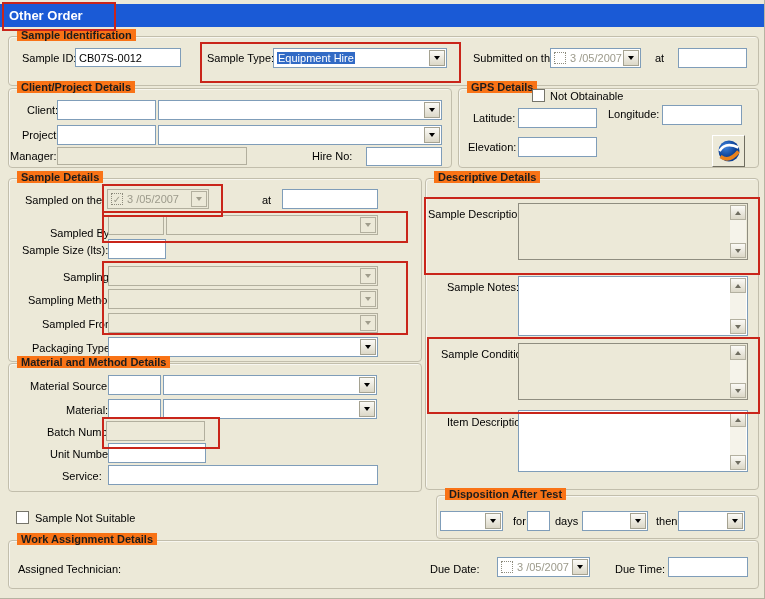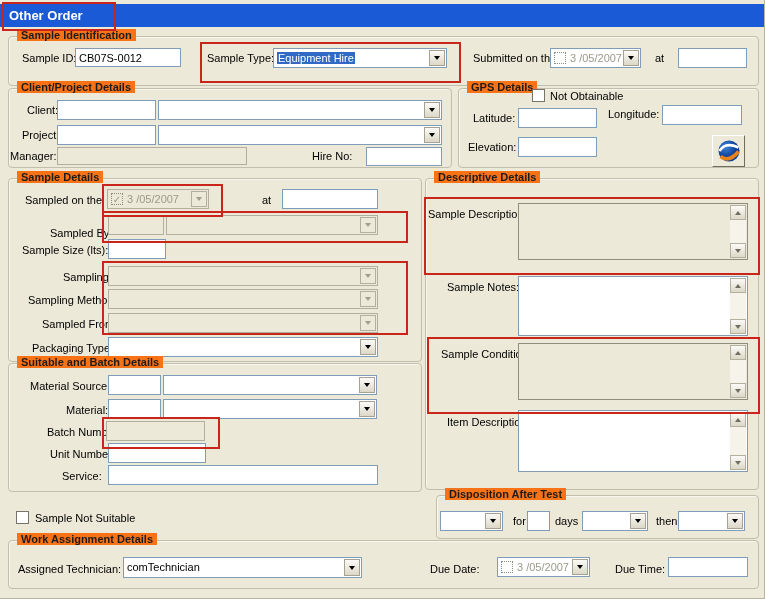--- a/index.html
+++ b/index.html
@@ -223,21 +223,21 @@
       <span class="sbtn up">
           <i class="tri-u"></i>
         </span>
       <span class="sbtn down">
           <i class="tri-d"></i>
         </span>
     </span>
   </div>
 
   <div class="grp" style="left:8px;top:363px;width:412px;height:127px;">
-    <span class="leg">Suitable and Batch Details</span>
+    <span class="leg">Material and Method Details</span>
   </div>
   <span class="lbl" style="left:30px;top:380px;">Material Source:</span>
   <input class="inp" style="left: 108px; top: 375px; width: 53px;">
   <div class="combo" style="left:163px;top:375px;width:214px;">
     <span class="cval"></span>
       <span class="cbtn">
         <i class="tri-d"></i>
       </span>
   </div>
   <span class="lbl" style="left:66px;top:404px;">Material:</span>
@@ -281,26 +281,20 @@
     <span class="cval"></span>
       <span class="cbtn">
         <i class="tri-d"></i>
       </span>
   </div>
 
   <div class="grp" style="left:8px;top:540px;width:749px;height:47px;">
     <span class="leg">Work Assignment Details</span>
   </div>
   <span class="lbl" style="left:18px;top:563px;">Assigned Technician:</span>
-  <div class="combo" style="left:123px;top:557px;width:239px;height:21px;">
-    <span class="cval">comTechnician</span>
-    <span class="cbtn">
-        <i class="tri-d"></i>
-      </span>
-  </div>
   <span class="lbl" style="left:430px;top:563px;">Due Date:</span>
   <div class="combo" style="left:497px;top:557px;width:93px;">
     <span class="dpchk dotted"></span>
     <span class="dptxt">3 /05/2007</span>
     <span class="cbtn">
         <i class="tri-d"></i>
       </span>
   </div>
   <span class="lbl" style="left:615px;top:563px;">Due Time:</span>
   <input class="inp" style="left: 668px; top: 557px; width: 80px;">

